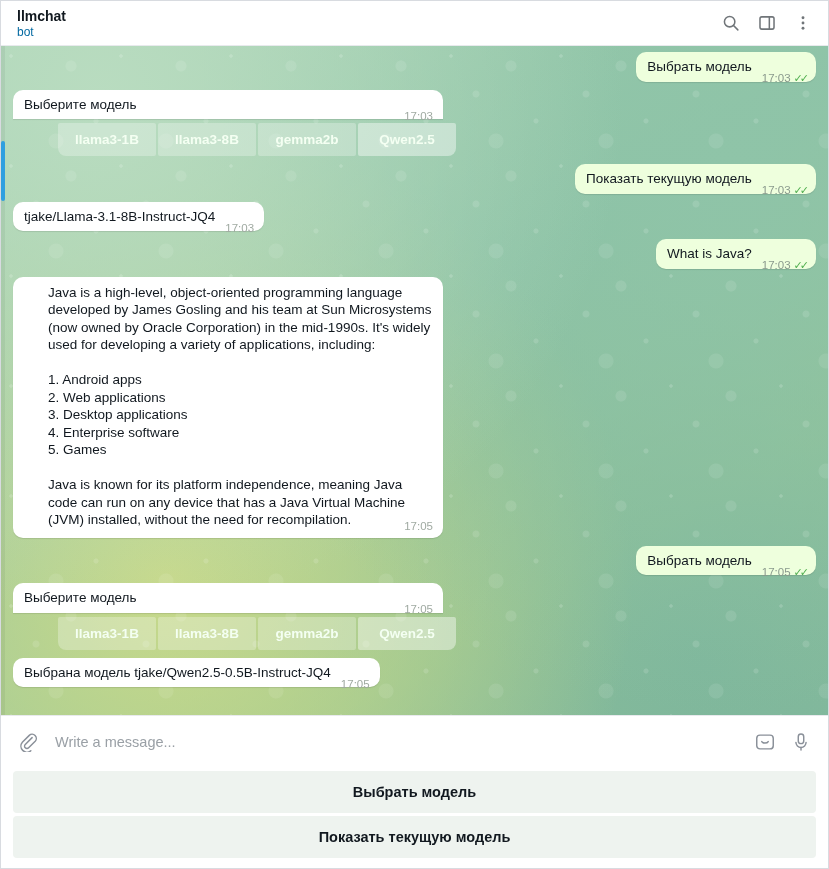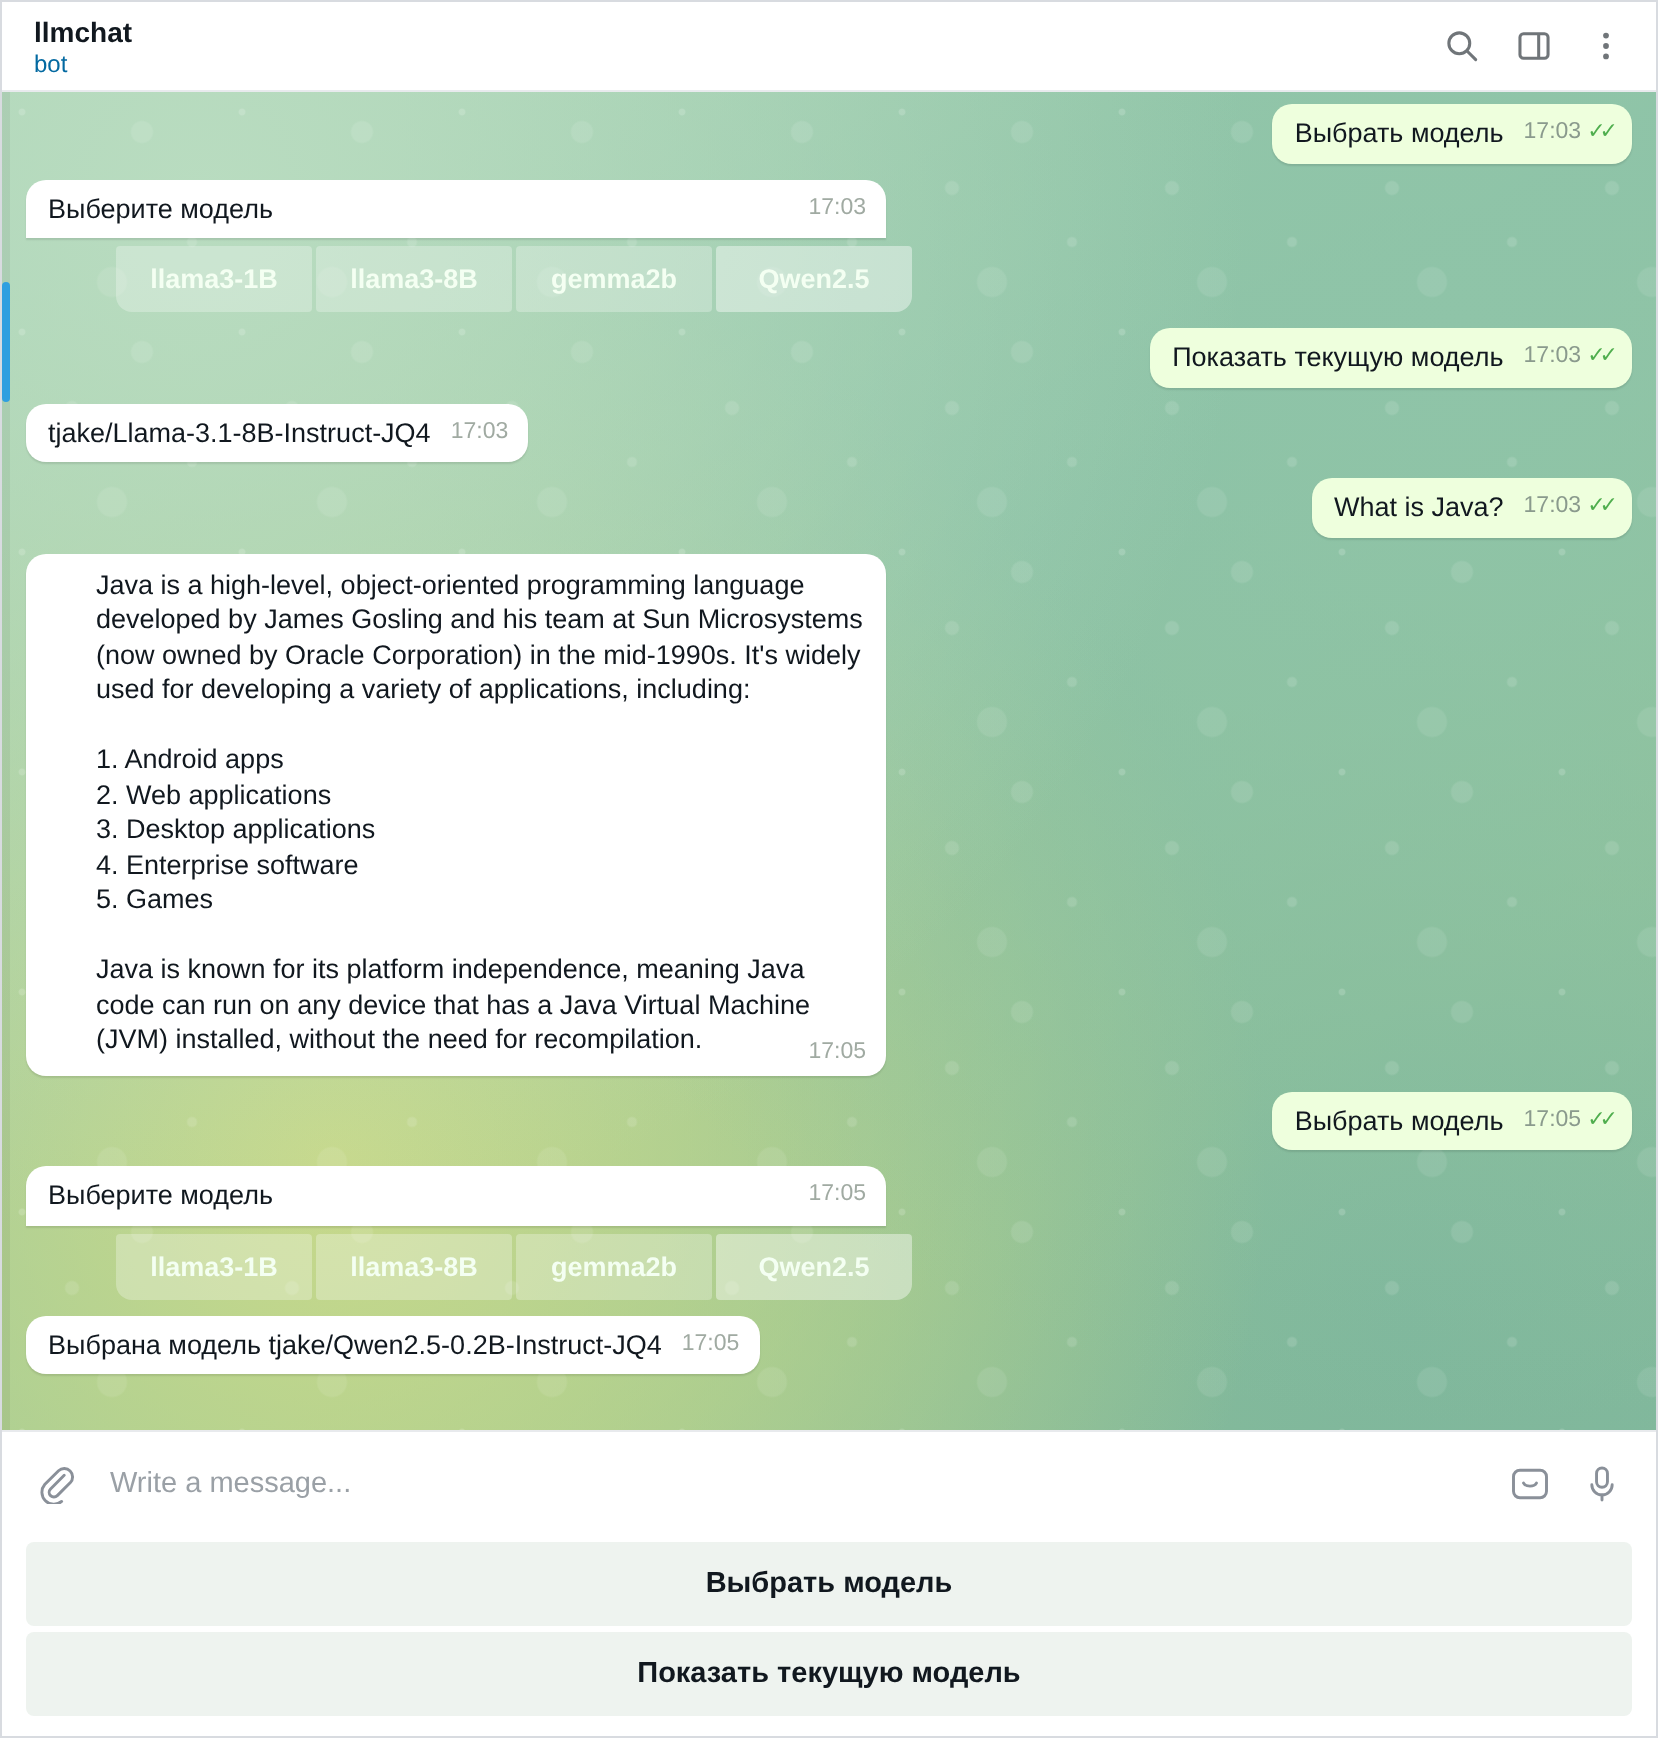--- a/index.html
+++ b/index.html
@@ -103,21 +103,21 @@
     margin: 4px 0 -2px 10px;
     font-size: 11.5px; color: #8a9a8d;
     position: relative; top: 3px;
   }
   .bubble.in .meta { color: #a0aaa2; }
   .check { color: #4fae4e; font-size: 11px; letter-spacing: -3px; }
 
   
   .bubble.inline-row { display: flex; align-items: flex-end; gap: 10px; padding: 6px 10px 6px 11px; }
   .bubble.inline-row .text { white-space: nowrap; }
-  .bubble.inline-row .meta { float: none; margin: 0; top: 0; }
+  .bubble.inline-row .meta { float: none; margin: 0; top: 12px; }
 
   
   .kbd {
     display: flex; gap: 2px; margin: -4px 0 8px 0; width: 100%;
     max-width: 443px;
   }
   .kbd button {
     flex: 1 1 0;
     border: none;
     background: rgba(255,255,255,0.28);
@@ -304,21 +304,21 @@
       </div>
       <div class="kbd">
         <button>llama3-1B</button>
         <button>llama3-8B</button>
         <button>gemma2b</button>
         <button class="active">Qwen2.5</button>
       </div>
 
       <div class="row in">
         <div class="bubble in inline-row">
-          <span class="text">Выбрана модель tjake/Qwen2.5-0.2B-Instruct-JQ4</span>
+          <span class="text">Выбрана модель tjake/Qwen2.5-0.5B-Instruct-JQ4</span>
           <span class="meta">
             <span>17:05</span>
           </span>
         </div>
       </div>
 
     </div>
 
     <div class="scroll-strip">
       <div class="scroll-thumb"></div>

